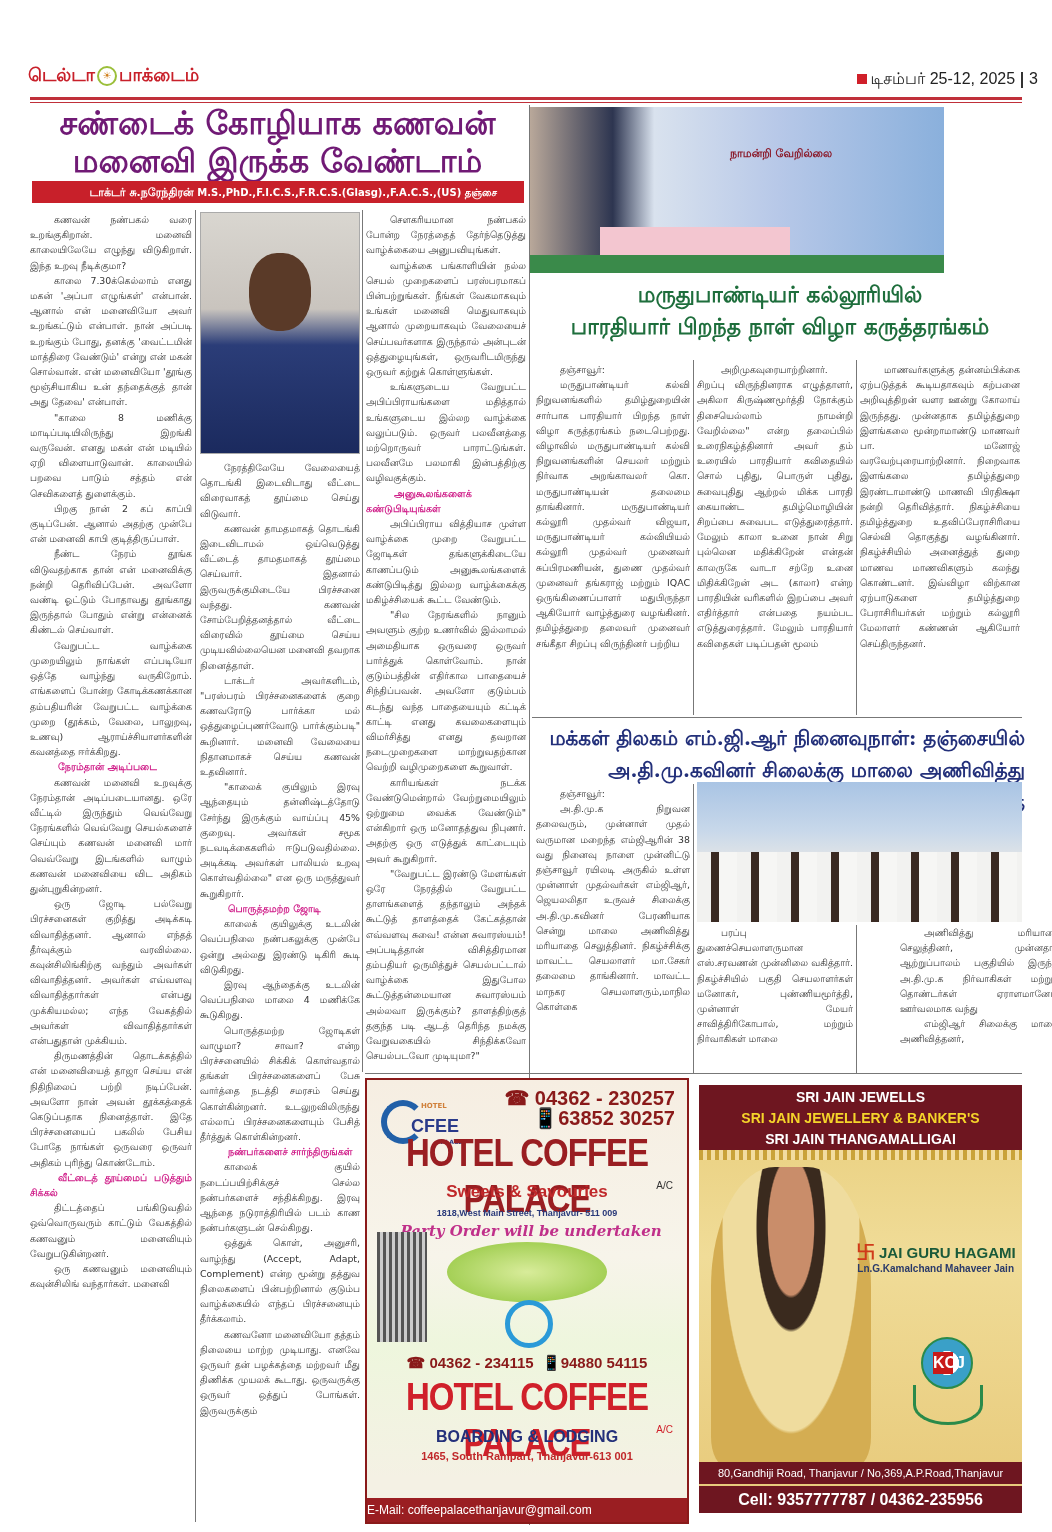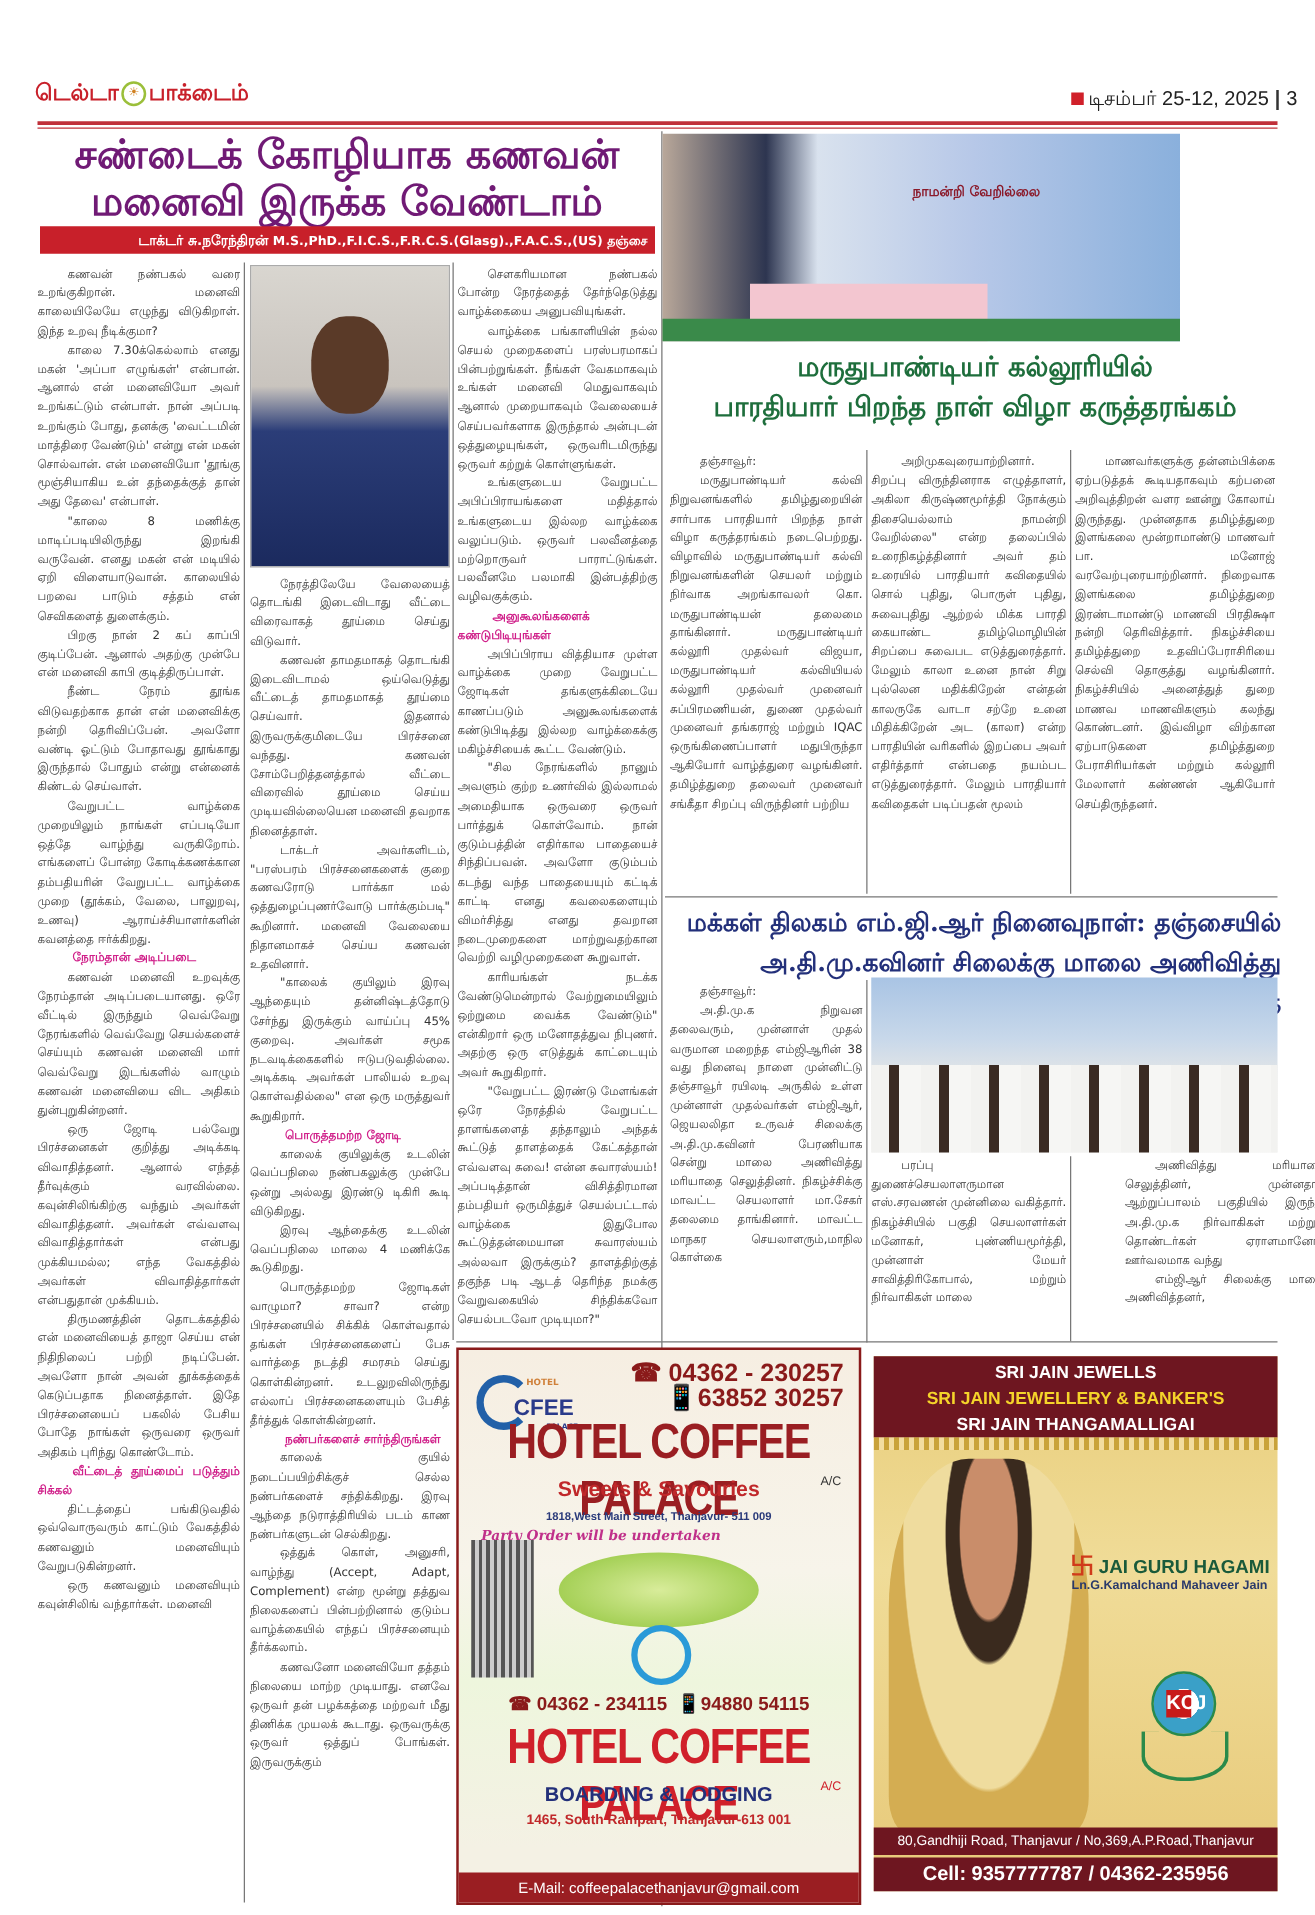--- a/index.html
+++ b/index.html
@@ -5,21 +5,21 @@
 *{box-sizing:border-box;margin:0;padding:0}
 body{width:1052px;height:1532px;background:#fff;font-family:"DejaVu Sans",sans-serif;position:relative;overflow:hidden;color:#222}
 .masthead{position:absolute;left:28px;top:64px;font-size:18px;font-weight:bold;color:#c8202a}
 .masthead .sun{display:inline-block;width:20px;height:20px;border-radius:50%;border:2px solid #9bbf3a;vertical-align:middle;margin:0 2px;font-size:10px;text-align:center;line-height:16px;color:#d08020}
 .dateline{position:absolute;right:14px;top:70px;font-size:16px;color:#222;font-family:"Liberation Sans",sans-serif}
 .dateline .sq{display:inline-block;width:10px;height:10px;background:#d0202a;margin-right:4px}
 .dateline .sep{display:inline-block;width:2px;height:16px;background:#333;margin:0 6px;vertical-align:middle}
 .rule-top{position:absolute;left:30px;right:30px;top:97px;height:3px;background:#c0303a}
 .rule-top2{position:absolute;left:30px;right:30px;top:102px;height:1px;background:#c0303a}
 .headline1{position:absolute;left:30px;top:104px;width:495px;text-align:center;font-family:"DejaVu Serif",serif;font-weight:bold;font-size:32px;line-height:38px;color:#701a75}
-.byline{position:absolute;left:32px;top:181px;width:492px;height:22px;background:#c8202a;color:#fff;font-size:10px;font-weight:bold;text-align:right;padding:5px 6px 0 0}
+.byline{position:absolute;left:32px;top:181px;width:492px;height:22px;background:#c8202a;color:#fff;font-size:10px;font-weight:bold;text-align:right;padding:5px 27px 0 0}
 .byline .name{font-size:11px}
 .col{position:absolute;font-size:9.4px;line-height:15.2px;color:#333;text-align:justify;overflow:hidden}
 .col p{text-indent:24px}
 .col .sub{color:#d0208a;text-indent:28px;font-weight:bold;font-size:9.6px}
 .vline{position:absolute;width:1px;background:#777}
 .hline{position:absolute;height:1px;background:#777}
 .photo-author{position:absolute;left:200px;top:212px;width:160px;height:242px;background:linear-gradient(180deg,#d9d6d0 0%,#c9c4be 40%,#2b3d78 55%,#1b2a5e 100%);border:1px solid #aaa}
 .photo-author .face{position:absolute;left:48px;top:40px;width:62px;height:78px;border-radius:45%;background:#5a3a28}
 .photo-event{position:absolute;left:530px;top:107px;width:414px;height:166px;background:linear-gradient(90deg,#b9a89a 0%,#2d3550 20%,#d9e2ee 30%,#b7c8e8 60%,#8ab0dc 100%)}
 .photo-event .banner{position:absolute;left:200px;top:40px;color:#8b1a2a;font-size:11px;font-weight:bold}
@@ -32,25 +32,25 @@
 .ad1{position:absolute;left:365px;top:1078px;width:324px;height:446px;border:2px solid #8a1a1a;background:linear-gradient(180deg,#f6eee2 0%,#f7f4ea 40%,#eef6dd 60%,#f4f1e4 90%)}
 .ad1 .phone{position:absolute;right:12px;font-family:"Liberation Sans",sans-serif;font-weight:bold;color:#8a1a1a;font-size:20px}
 .ad1 .logo{position:absolute;left:14px;top:20px;width:90px;height:50px}
 .ad1 .logo .c{position:absolute;left:0;top:0;width:44px;height:44px;border-radius:50%;border:6px solid #2260a8;border-right-color:transparent}
 .ad1 .logo .t{position:absolute;left:30px;top:16px;color:#2a3a8a;font-weight:bold;font-size:18px;font-family:"Liberation Sans",sans-serif}
 .ad1 .logo .h{position:absolute;left:40px;top:2px;color:#d0803a;font-weight:bold;font-size:7px}
 .ad1 .logo .p{position:absolute;left:56px;top:38px;color:#2a3a8a;font-weight:bold;font-size:6px}
 .ad1 .big{position:absolute;left:0;width:100%;text-align:center;font-family:"Liberation Sans",sans-serif;font-weight:bold;font-size:33px;letter-spacing:-1px;transform:scaleY(1.2)}
 .ad1 .ac{position:absolute;right:14px;font-size:10px;color:#333;font-family:"Liberation Sans",sans-serif}
 .ad1 .line{position:absolute;left:0;width:100%;text-align:center;font-family:"Liberation Sans",sans-serif;font-weight:bold}
-.ad1 .script{position:absolute;left:18px;width:100%;text-align:left;font-family:"DejaVu Serif",serif;font-style:italic;font-weight:bold;font-size:11px;color:#c0308a}
+.ad1 .script{position:absolute;left:4px;width:100%;text-align:center;font-family:"DejaVu Serif",serif;font-style:italic;font-weight:bold;font-size:15px;color:#c0308a}
 .ad1 .hotelimg{position:absolute;left:10px;top:152px;width:50px;height:110px;background:repeating-linear-gradient(90deg,#555 0 3px,#ccc 3px 6px)}
 .ad1 .swirl{position:absolute;left:80px;top:162px;width:160px;height:60px;border-radius:50%;background:radial-gradient(ellipse,#d8ec9a,#8fc43a)}
 .ad1 .logo2{position:absolute;left:138px;top:220px;width:48px;height:48px;border-radius:50%;border:5px solid #2a9ad8}
-.ad1 .mail{position:absolute;left:0;bottom:0;width:100%;height:24px;background:#9a1e22;color:#fff;text-align:center;font-family:"Liberation Sans",sans-serif;font-size:12px;line-height:24px}
+.ad1 .mail{position:absolute;left:0;bottom:0;width:100%;height:24px;background:#9a1e22;color:#fff;text-align:left;font-family:"Liberation Sans",sans-serif;font-size:12px;line-height:24px}
 .ad2{position:absolute;left:699px;top:1085px;width:323px;height:428px;background:linear-gradient(180deg,#e8cd7a 0%,#f0dc98 40%,#e7c979 100%)}
 .ad2 .top{position:absolute;left:0;top:0;width:100%;height:65px;background:#6e1620;text-align:center;font-family:"Liberation Sans",sans-serif;font-weight:bold;font-size:14px;line-height:21px;padding-top:2px}
 .ad2 .border{position:absolute;left:0;top:65px;width:100%;height:10px;background:repeating-linear-gradient(90deg,#c9a23a 0 4px,#f2dca0 4px 8px)}
 .ad2 .woman{position:absolute;left:12px;top:82px;width:160px;height:300px;border-radius:40% 40% 10% 10%;background:radial-gradient(ellipse at 50% 20%,#c98d6a 0 20%,#3a2a1e 21% 30%,#efdc9e 31% 60%,#d4ad52 61%)}
 .ad2 .jai{position:absolute;left:158px;top:155px;font-family:"Liberation Sans",sans-serif;font-weight:bold;font-size:15px;color:#1a5a3a}
 .ad2 .jai .sw{color:#d03a1a;font-size:18px;margin-right:4px}
 .ad2 .owner{position:absolute;right:8px;top:178px;font-family:"Liberation Sans",sans-serif;font-weight:bold;font-size:10px;color:#2a3a6a}
 .ad2 .kcj{position:absolute;left:222px;top:252px;width:52px;height:52px;border-radius:50%;background:radial-gradient(circle,#fff 0 35%,#3aa0c8 36% 100%);border:2px solid #2a8a4a}
 .ad2 .kcj span{position:absolute;left:10px;top:13px;width:20px;height:22px;background:#c81a1a;color:#fff;font-weight:bold;font-size:16px;text-align:center;line-height:22px;font-family:"Liberation Sans",sans-serif}
 .ad2 .hands{position:absolute;left:214px;top:300px;width:70px;height:40px;border-radius:0 0 50% 50%;border:3px solid #2a8a4a;border-top:none}

